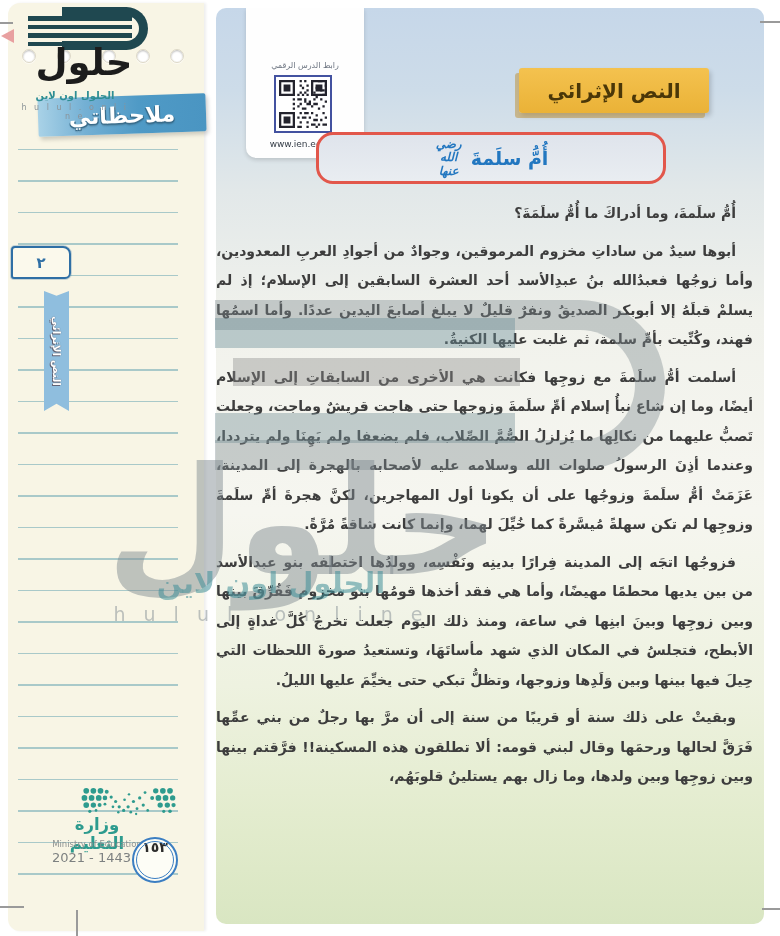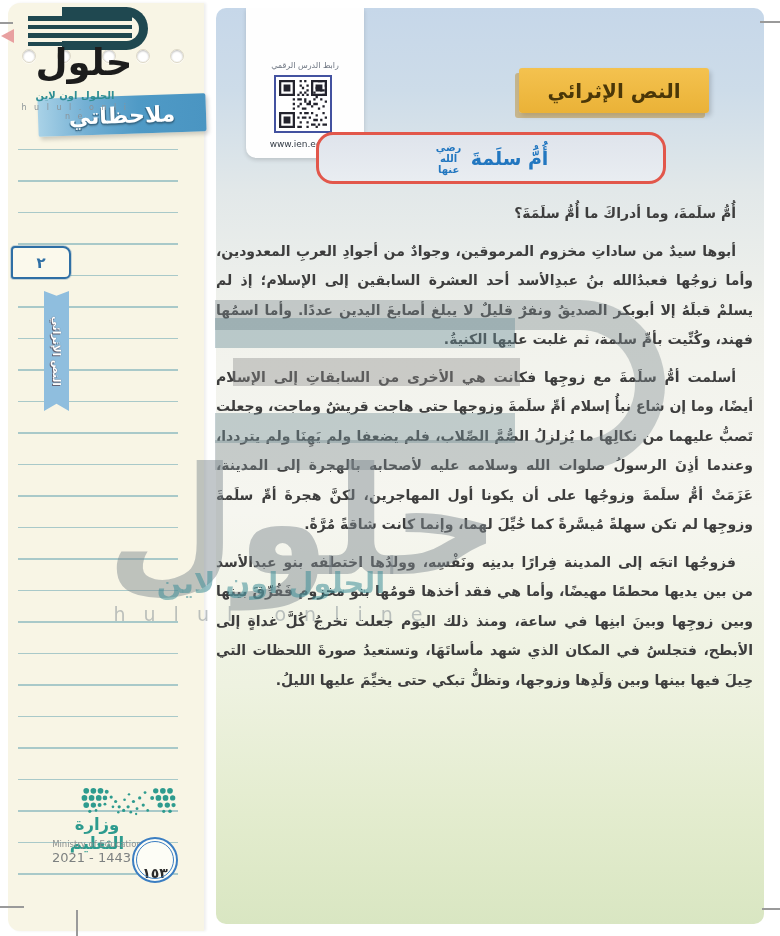--- a/index.html
+++ b/index.html
@@ -29,43 +29,43 @@
         display:flex;align-items:center;justify-content:center;}
   .ribbon span{transform:rotate(90deg);white-space:nowrap;color:#fff;font-size:10.5px;font-weight:bold;
         text-shadow:0 0 1px #445,1px 1px 0 #667;}
   .moe{position:absolute;left:28px;top:783px;width:150px;}
   .moe-dots{position:absolute;left:44px;top:0;width:98px;height:31px;}
   .moe-ar{position:absolute;left:12px;top:29px;width:98px;text-align:center;color:#2d9b8e;
         font-weight:bold;font-size:16.5px;letter-spacing:.5px;}
   .moe-en{position:absolute;left:12px;top:53px;width:98px;text-align:center;color:#8d9191;font-size:8.5px;}
   .moe-years{position:absolute;left:0;top:64px;width:95px;text-align:right;color:#7d8181;font-size:13px;}
   .page-badge{position:absolute;left:124px;top:834px;width:46px;height:46px;border-radius:50%;
-        background:#fdfdf6;border:2.5px solid #3b7ec2;display:flex;align-items:flex-end;justify-content:center;}
+        background:#fdfdf6;border:2.5px solid #3b7ec2;display:flex;align-items:flex-start;justify-content:center;}
   .page-badge::before{content:"";position:absolute;inset:2px;border:1.5px solid #3b7ec2;border-radius:50%;}
   .page-badge span{color:#2c2c2c;font-weight:bold;font-size:14px;}
 
   
   .content{position:absolute;left:208px;top:5px;right:7px;bottom:7px;border-radius:10px;overflow:hidden;
         background:linear-gradient(180deg,#c6d7e9 0%,#cddce9 9%,#e2e8e9 20%,#f1f2ec 34%,#f6f6f0 55%,#eef2e0 74%,#e3ecce 88%,#d9e6c2 100%);}
   .qr-card{position:absolute;left:30px;top:0;width:118px;height:150px;background:#fefefe;
         border-radius:0 0 10px 10px;box-shadow:0 2px 4px rgba(0,0,0,.15);text-align:center;}
   .qr-label{position:absolute;top:53px;left:0;width:100%;font-size:8px;color:#6c7480;}
   .qr-code{position:absolute;top:67px;left:28px;width:58px;height:58px;border:2px solid #4352a0;padding:3px;background:#fff;}
   .qr-url{position:absolute;top:131px;left:0;width:100%;font-size:9px;color:#343c46;}
   .section-badge{position:absolute;left:303px;top:60px;width:190px;height:45px;
         background:linear-gradient(180deg,#f4c24f 0%,#eab237 100%);border-radius:3px;
         box-shadow:-4px 5px 0 rgba(186,132,28,.45),2px 3px 5px rgba(0,0,0,.18);
         display:flex;align-items:center;justify-content:center;}
   .section-badge span{color:#4a3708;font-weight:bold;font-size:20px;}
   .title-box{position:absolute;left:100px;top:124px;width:350px;height:52px;border:3px solid #e2574b;
         border-radius:17px;background:linear-gradient(180deg,#dfe4ec 0%,#e9edf1 100%);
         display:flex;align-items:center;justify-content:center;gap:7px;direction:rtl;}
   .title-box .title{color:#2277c0;font-weight:bold;font-size:19px;}
-  .title-box .honorific{display:inline-block;width:30px;line-height:1.1;color:#2277c0;font-size:10px;
-        font-weight:bold;text-align:center;}
+  .title-box .honorific{display:inline-block;width:30px;line-height:1.1;color:#2277c0;font-size:12px;
+        font-weight:bold;text-align:center;font-style:italic;}
   .text-block{position:absolute;left:0;right:11px;top:191px;direction:rtl;}
   .text-block p{margin:0 0 8px;color:#3d3d3d;font-weight:bold;font-size:14px;line-height:29.5px;
         text-align:justify;text-indent:17px;}
 
   
   .tl-logo{position:absolute;left:6px;top:0;width:150px;height:118px;z-index:6;pointer-events:none;}
   .tl-book{position:absolute;left:48px;top:4px;width:86px;height:43px;border:9px solid #1f4850;
         border-left:none;border-radius:0 24px 24px 0;}
   .tl-stripe{position:absolute;left:14px;height:4.5px;background:#1f4850;width:104px;}
   .tl-word{position:absolute;left:0;top:40px;width:140px;text-align:center;font-size:37px;line-height:1.1;
@@ -210,20 +210,21 @@
       <div class="title-box">
         <span class="title">أُمُّ سلَمةَ</span>
         <span class="honorific">رضي الله عنها</span>
       </div>
 
       <div class="text-block">
         <p>أُمُّ سلَمةَ، وما أدراكَ ما أُمُّ سلَمَةَ؟</p>
         <p>أبوها سيدٌ من ساداتِ مخزوم المرموقين، وجوادٌ من أجوادِ العربِ المعدودين، وأما زوجُها فعبدُالله بنُ عبدِالأسد أحد العشرة السابقين إلى الإسلام؛ إذ لم يسلمْ قبلَهُ إلا أبوبكر الصديقُ ونفرٌ قليلٌ لا يبلغ أصابعَ اليدين عددًا. وأما اسمُها فهند، وكُنِّيت بأمِّ سلمة، ثم غلبت عليها الكنيةُ.</p>
         <p>أسلمت أمُّ سلَمةَ مع زوجِها فكانت هي الأخرى من السابقاتِ إلى الإسلام أيضًا، وما إن شاع نبأُ إسلام أمِّ سلَمةَ وزوجها حتى هاجت قريشٌ وماجت، وجعلت تَصبُّ عليهما من نكالِها ما يُزلزلُ الصُّمَّ الصِّلاب، فلم يضعفا ولم يَهِنَا ولم يترددا، وعندما أذِنَ الرسولُ صلوات الله وسلامه عليه لأصحابه بالهجرة إلى المدينة، عَزَمَتْ أمُّ سلَمةَ وزوجُها على أن يكونا أول المهاجرين، لكنَّ هجرةَ أمِّ سلَمةَ وزوجِها لم تكن سهلةً مُيسَّرةً كما خُيِّلَ لهما، وإنما كانت شاقةً مُرَّةً.</p>
         <p>فزوجُها اتجَه إلى المدينة فِرارًا بدينِه ونَفْسِه، وولدُها اختطفه بنو عبدالأسد من بين يديها محطمًا مهيضًا، وأما هي فقد أخذها قومُها بنو مخزوم فَفُرِّقَ بينها وبين زوجِها وبينَ ابنِها في ساعة، ومنذ ذلك اليوم جعلت تخرجُ كُلَّ غداةٍ إلى الأبطح، فتجلسُ في المكان الذي شهد مأساتَهَا، وتستعيدُ صورةَ اللحظات التي حِيلَ فيها بينها وبين وَلَدِها وزوجها، وتظلُّ تبكي حتى يخيِّمَ عليها الليلُ.</p>
+        <p>وبقيتْ على ذلك سنة أو قريبًا من سنة إلى أن مرَّ بها رجلٌ من بني عمِّها فَرَقَّ لحالها ورحمَها وقال لبني قومه: ألا تطلقون هذه المسكينة!! فرَّقتم بينها وبين زوجِها وبين ولدها، وما زال بهم يستلينُ قلوبَهُم،</p>
       </div>
     </div>
 
     <div class="tl-logo">
       <div class="tl-book"></div>
       <div class="tl-stripe" style="top:13px"></div>
       <div class="tl-stripe" style="top:21.5px"></div>
       <div class="tl-stripe" style="top:30px"></div>
       <div class="tl-stripe" style="top:38.5px"></div>
       <div class="tl-word">حلول</div>

